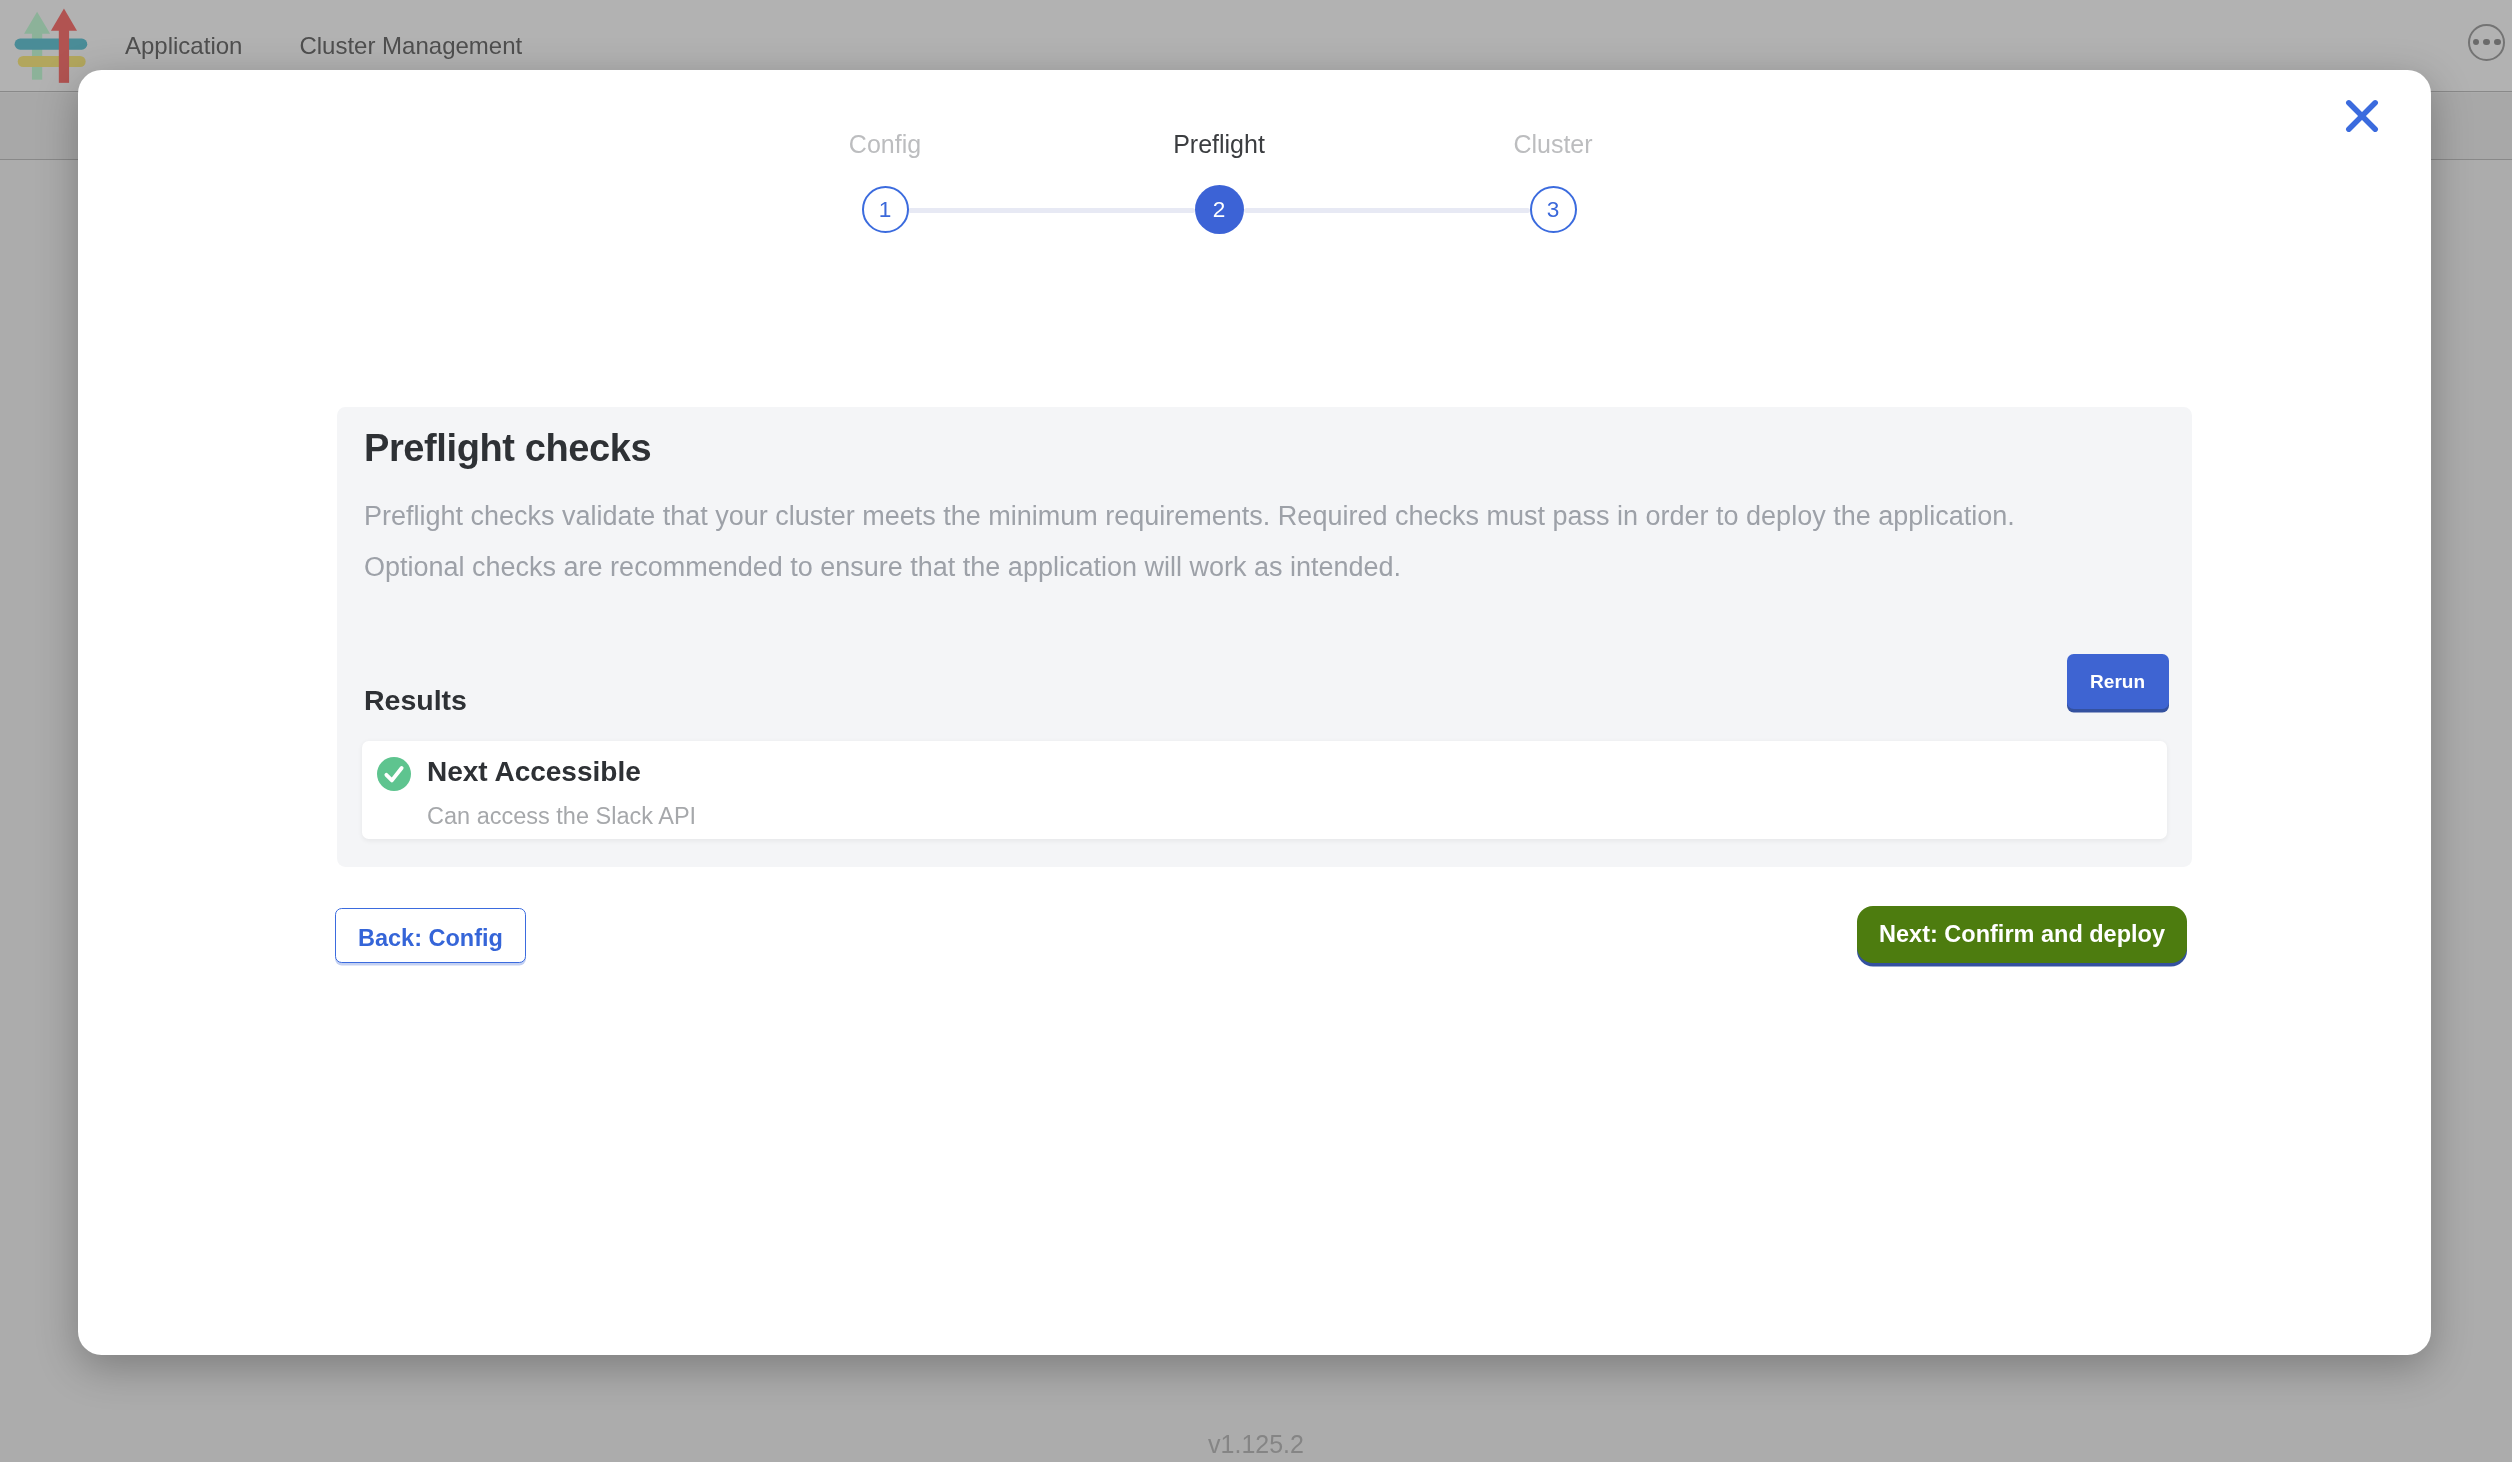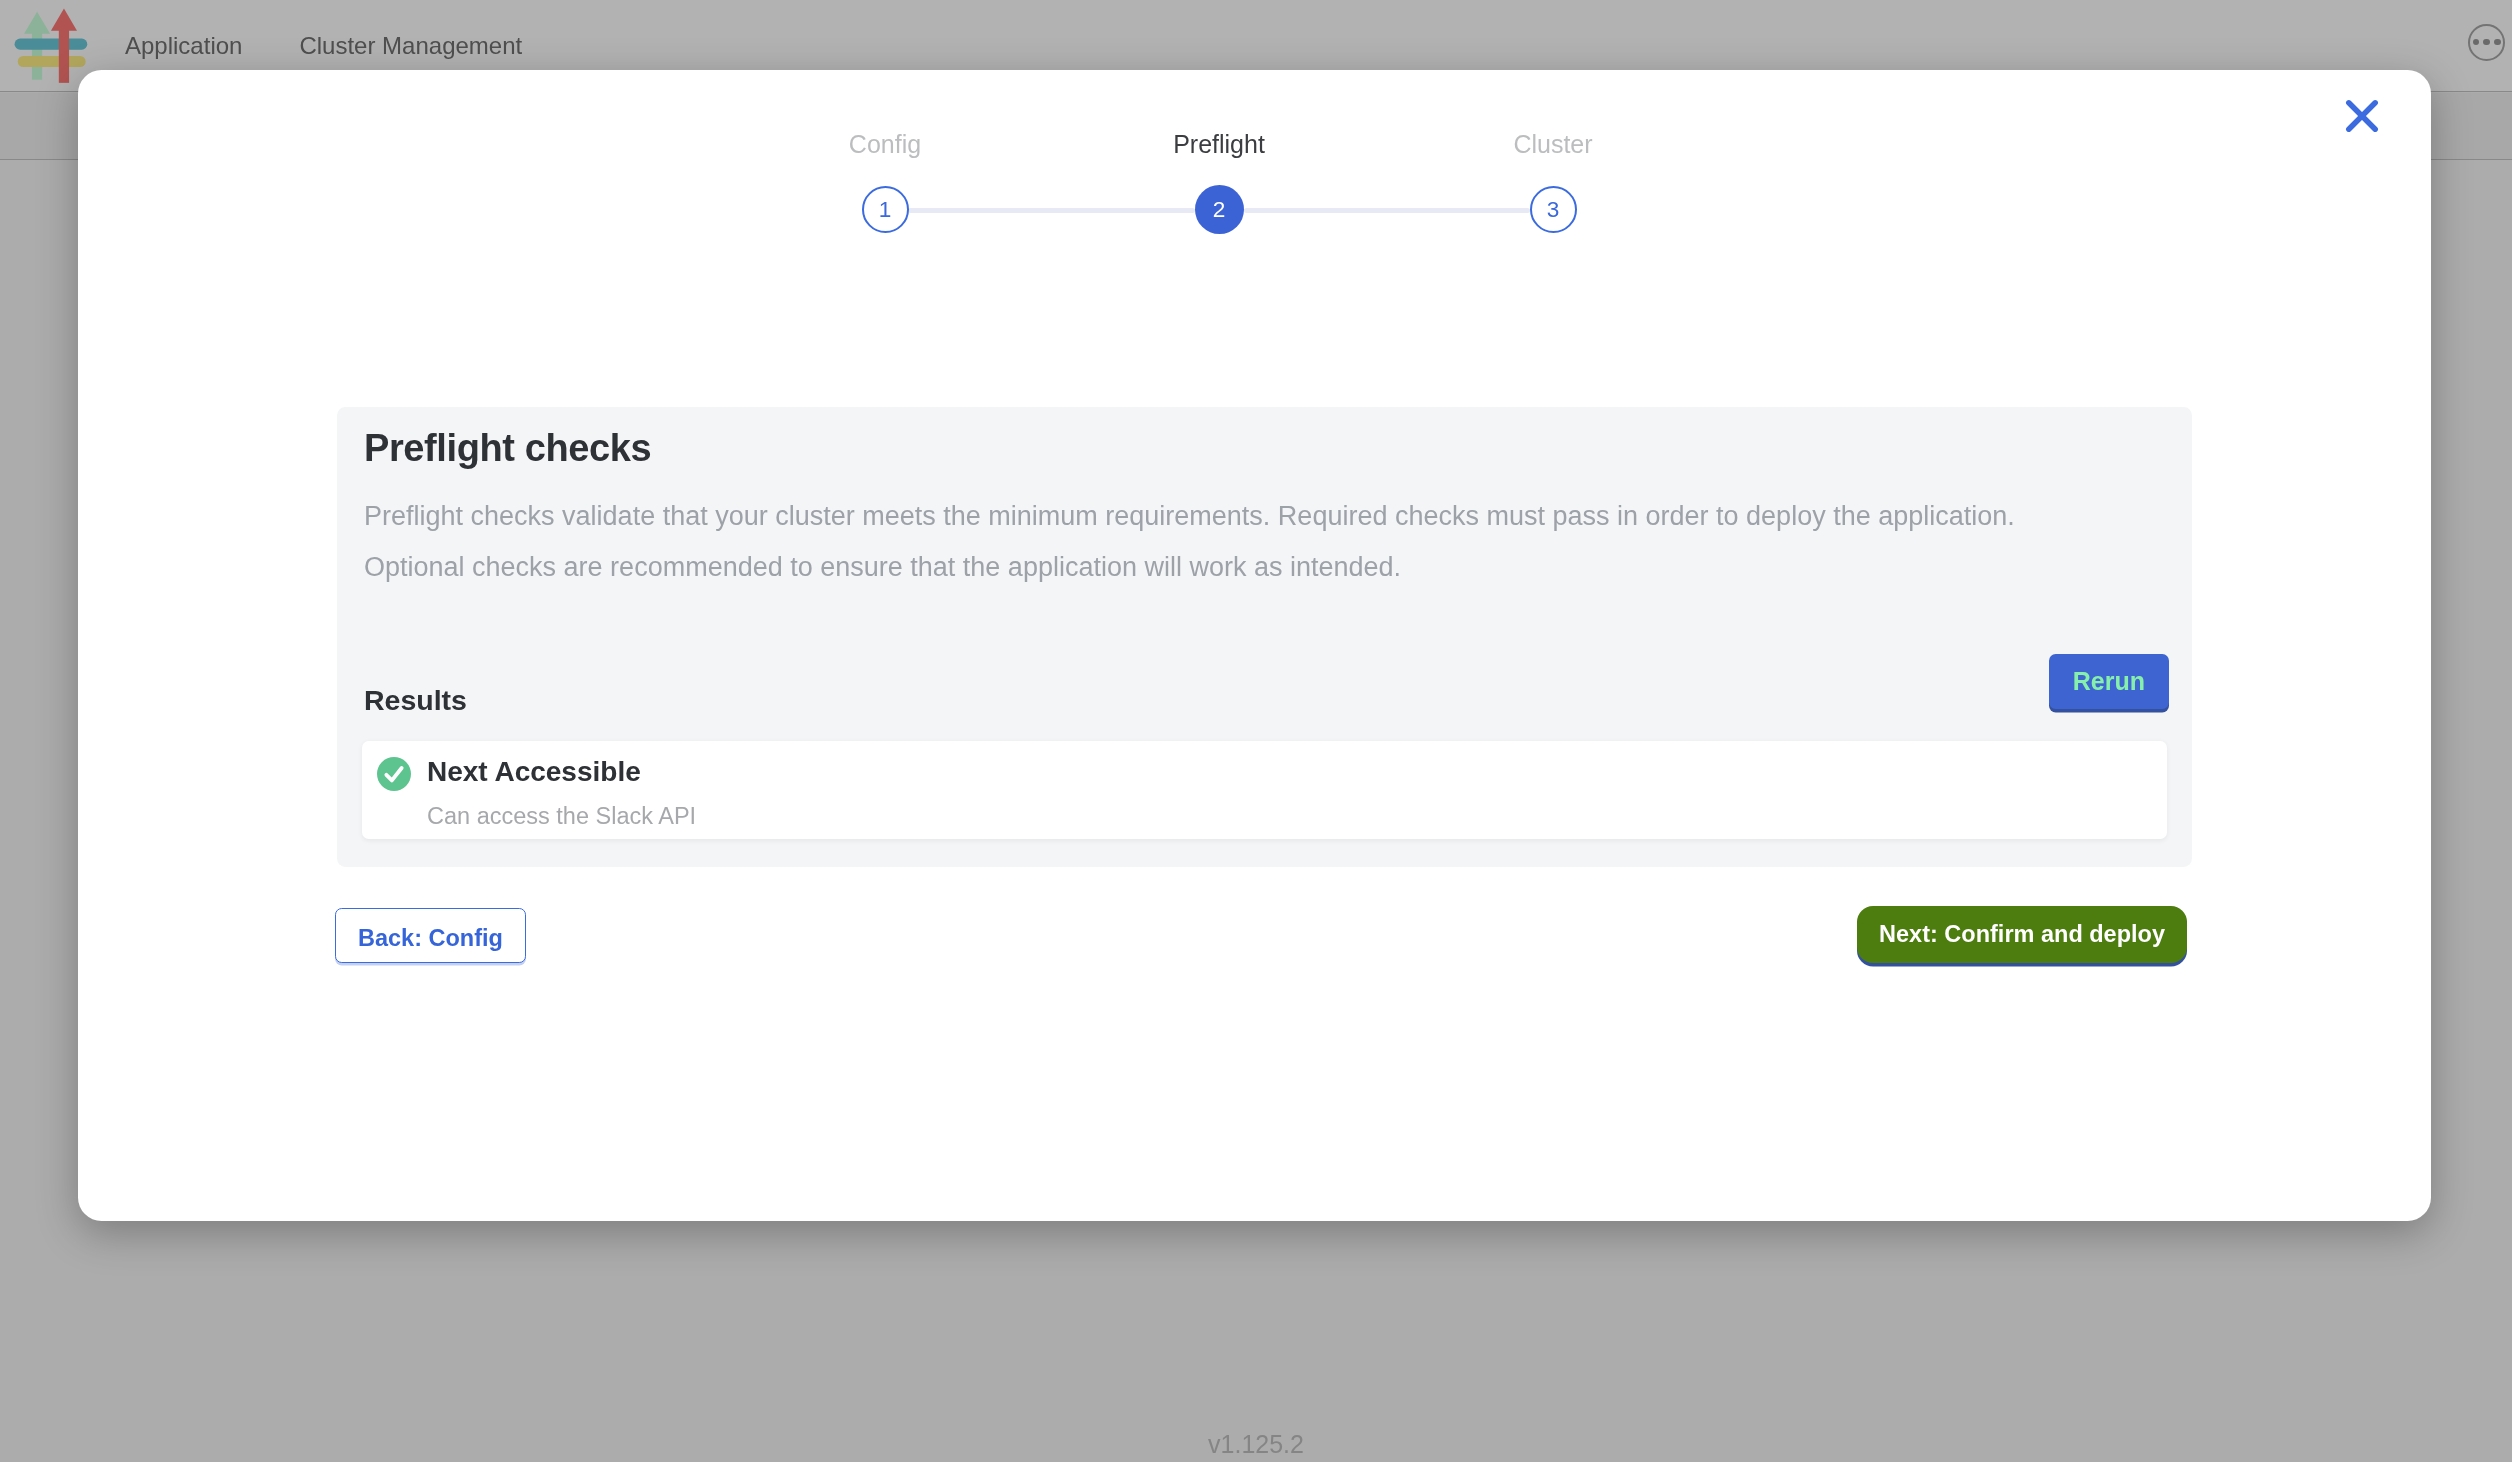--- a/index.html
+++ b/index.html
@@ -45,21 +45,21 @@
   }
 
   
   .overlay {
     position: absolute; top: 0; left: 0; right: 0; bottom: 0;
     background: rgba(0,0,0,0.30);
   }
 
   .modal {
     position: absolute; left: 78px; top: 70px;
-    width: 2353px; height: 1151px;
+    width: 2353px; height: 1285px;
     background: #ffffff;
     border-radius: 23.5px;
     box-shadow: 0 11.7px 42px rgba(0,0,0,0.28);
   }
 
   .close-button {
     position: absolute; top: 23.5px; right: 47px;
     width: 44px; height: 44px;
     cursor: pointer;
     display: flex; align-items: center; justify-content: center;
@@ -106,23 +106,23 @@
     position: absolute; left: 27px; top: 84px; width: 1734px;
     font-size: 27px; line-height: 51px; color: #9da1a8;
   }
   .results-label {
     position: absolute; left: 27px; top: 277px;
     font-size: 28.5px; font-weight: 700; color: #2e3135;
   }
   .rerun-button {
     position: absolute; right: 23.5px; top: 247px; height: 55px;
     padding: 0 23.5px; border: none; border-radius: 6.7px;
-    background: #3e64d2; color: #86efac;
+    background: #3e64d2; color: #ffffff;
     font-family: "Liberation Sans", sans-serif;
-    font-size: 25px; font-weight: 700;
+    font-size: 19px; font-weight: 700;
     box-shadow: 0 3.4px 0 #34519f;
     cursor: pointer;
   }
   .check-card {
     position: absolute; left: 25px; right: 25px; top: 334px; height: 98px;
     background: #ffffff; border-radius: 6.7px;
     box-shadow: 0 1.7px 5px rgba(0,0,0,0.06);
   }
   .check-icon {
     position: absolute; left: 15px; top: 16px;

